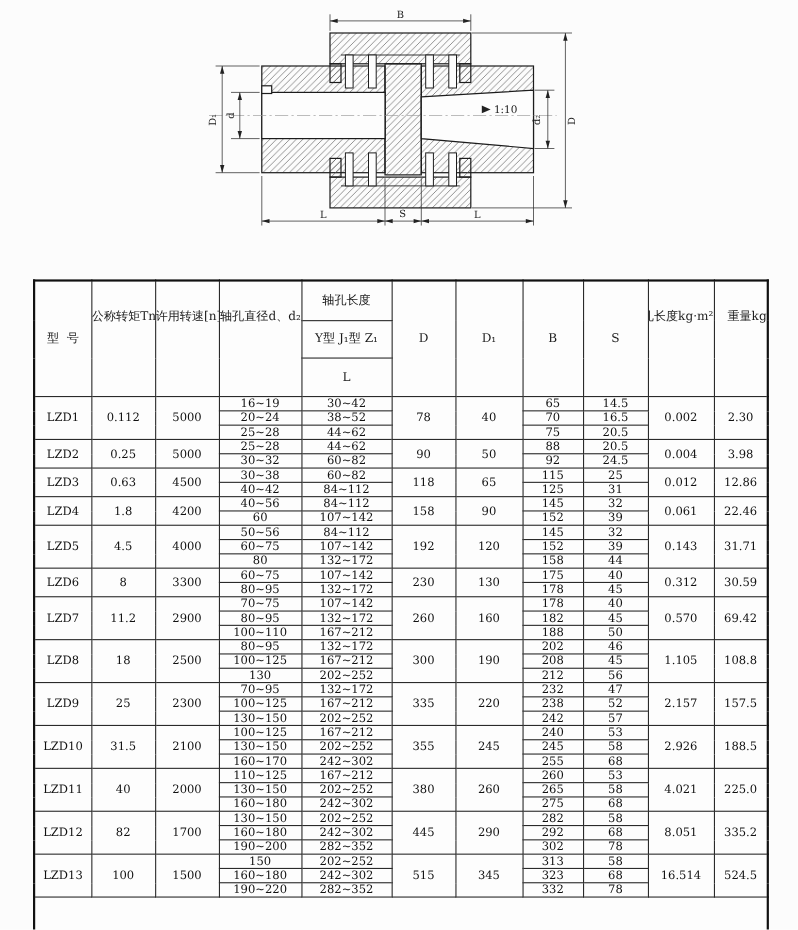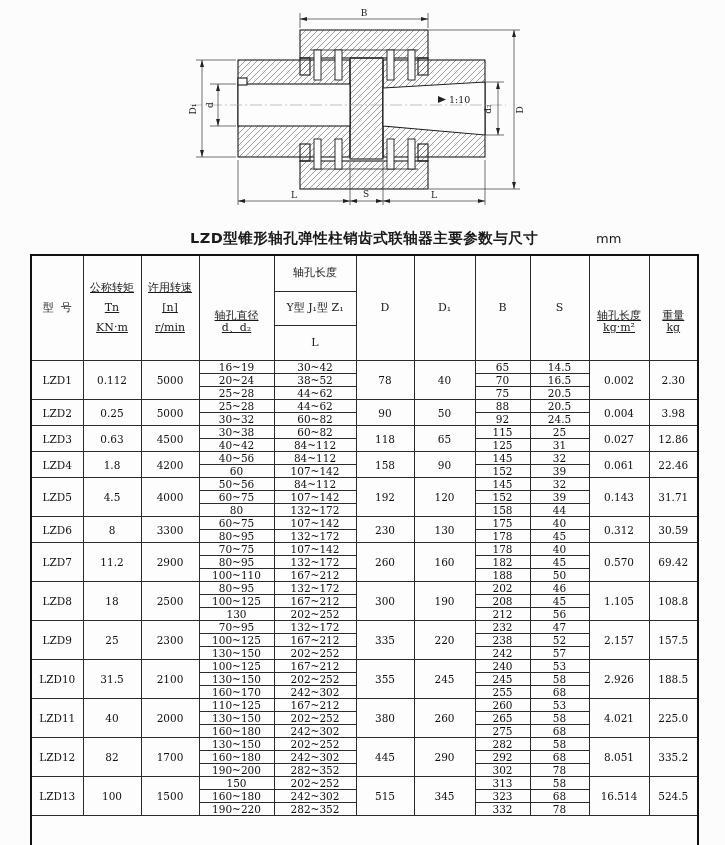--- a/index.html
+++ b/index.html
@@ -30,21 +30,21 @@
   }
   table.spec th, table.spec td{
     border:1px solid #2a2a2a;
     text-align:center;vertical-align:middle;
     padding:0;font-weight:normal;
     font-size:10.5px;line-height:12px;height:12px;
     white-space:pre;overflow:hidden;
   }
   table.spec thead th{font-size:11px;}
   thead .tall{height:18px;margin-top:48px;}
-  .vstack{display:flex;flex-direction:column;justify-content:space-between;height:52px;padding:2px 0;text-decoration:underline;}
+  .vstack{display:flex;flex-direction:row;justify-content:space-between;height:52px;padding:2px 0;}
   .vstack.two{justify-content:flex-end;}
   tr.group-start td{border-top:1.6px solid #111;}
   tbody td{color:#111;}
   tr.notes-row td{
     border-top:1.6px solid #111;
     text-align:left;height:auto;
     padding:5px 6px 6px 26px;
     font-size:11px;line-height:17px;white-space:pre;
   }
 </style>
@@ -137,24 +137,20 @@
       <text transform="rotate(-90 8 105)" x="8" y="105">D₁</text>
       <text transform="rotate(-90 25 101)" x="25" y="101">d</text>
       <text transform="rotate(-90 303 105)" x="303" y="105">d₂</text>
       <text transform="rotate(-90 335 106)" x="335" y="106">D</text>
       <text x="106" y="194">L</text>
       <text x="178" y="193">S</text>
       <text x="246" y="194">L</text>
     </g>
   </svg>
 
-  <div class="title-row">
-    <span class="doc-title">LZD型锥形轴孔弹性柱销齿式联轴器主要参数与尺寸</span>
-    <span class="unit-label">mm</span>
-  </div>
 
   <table class="spec">
     <colgroup>
       <col style="width:52px">
         <col style="width:58px">
         <col style="width:58px">
       <col style="width:75px">
         <col style="width:82px">
         <col style="width:58px">
       <col style="width:61px">
@@ -259,21 +255,21 @@
         <tr class="group-start">
           <td rowspan="2">LZD3</td>
           <td rowspan="2">0.63</td>
           <td rowspan="2">4500</td>
           <td>30~38</td>
           <td>60~82</td>
           <td rowspan="2">118</td>
           <td rowspan="2">65</td>
           <td>115</td>
           <td>25</td>
-          <td rowspan="2">0.027</td>
+          <td rowspan="2">0.012</td>
           <td rowspan="2">12.86</td>
         </tr>
         <tr>
           <td>40~42</td>
           <td>84~112</td>
           <td>125</td>
           <td>31</td>
         </tr>
         <tr class="group-start">
           <td rowspan="2">LZD4</td>

